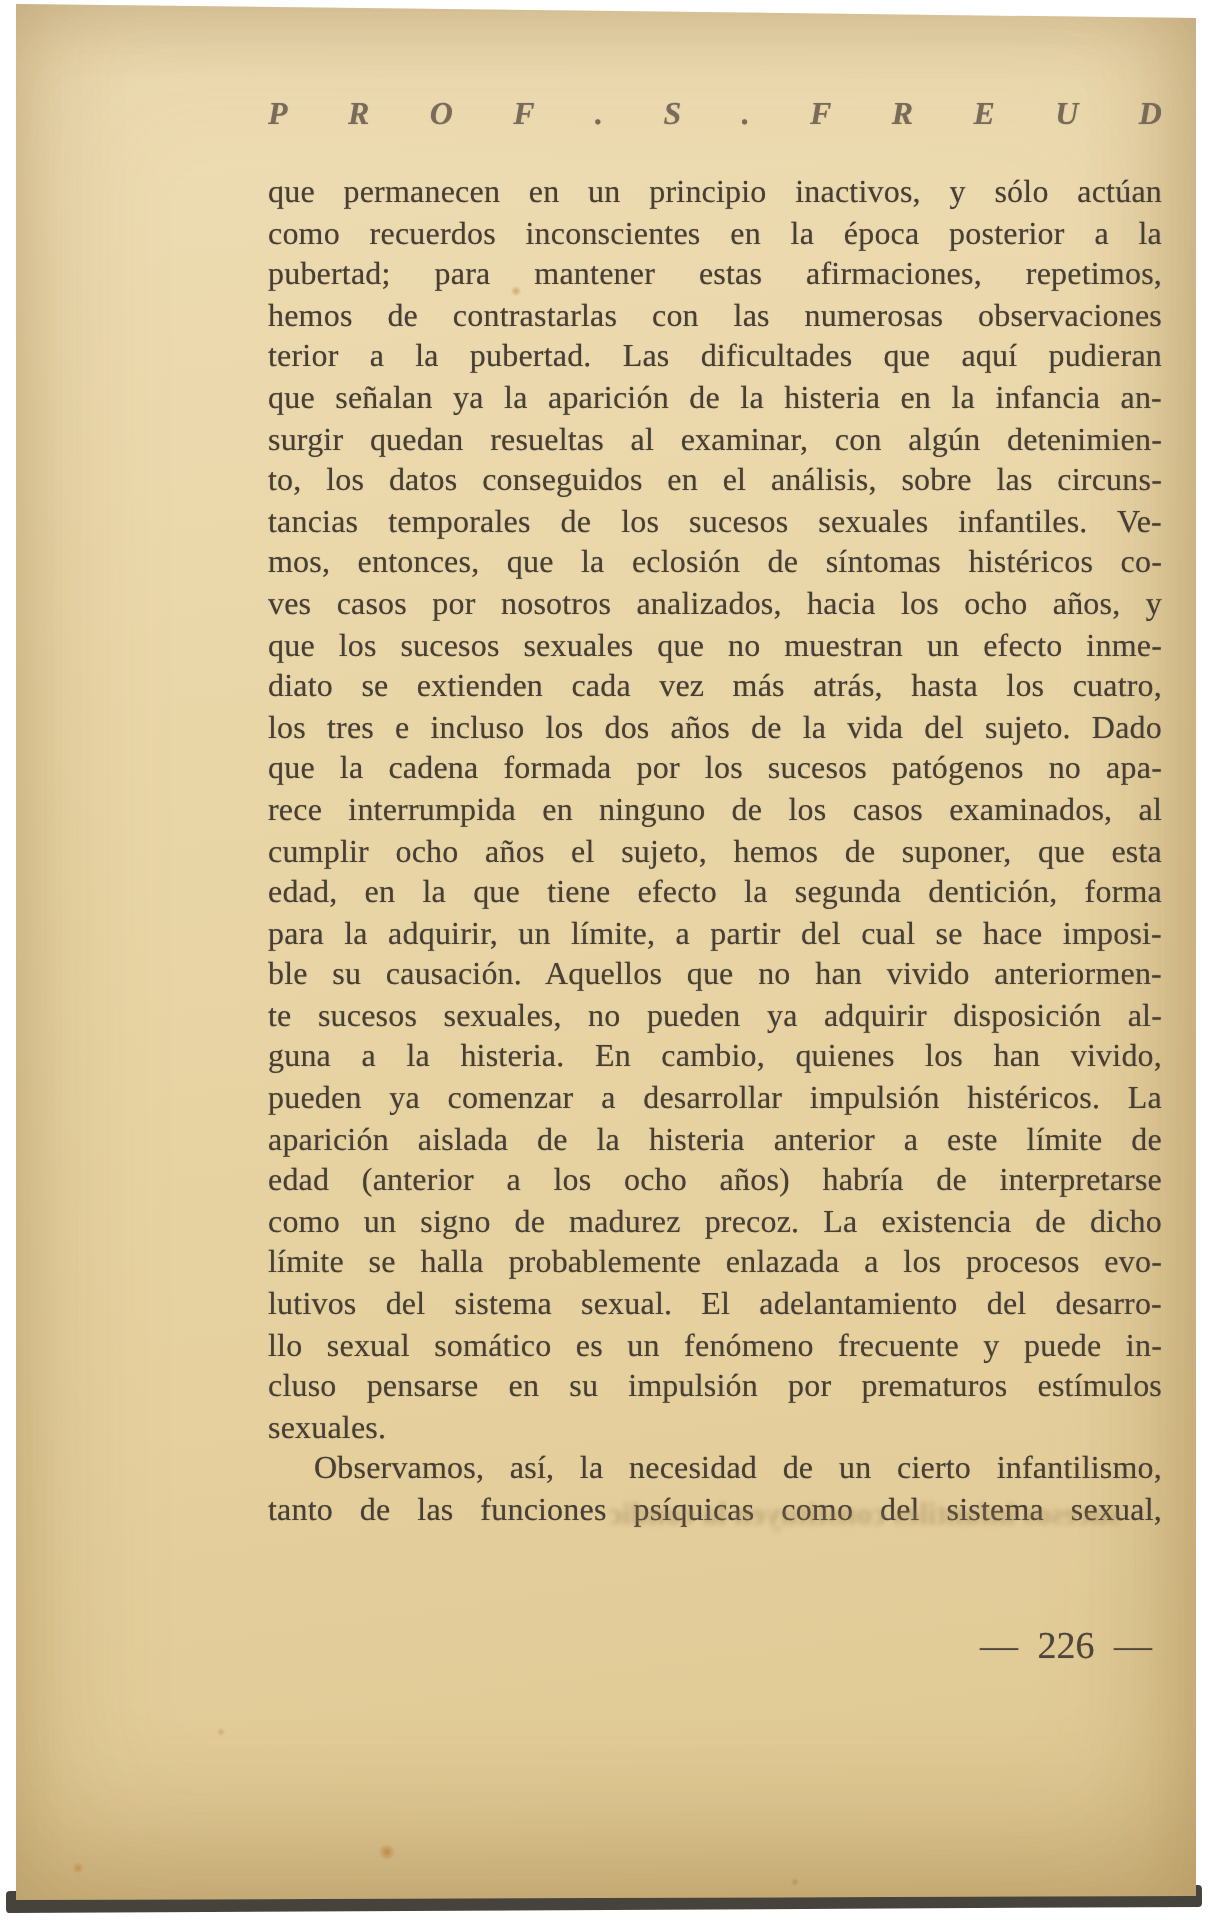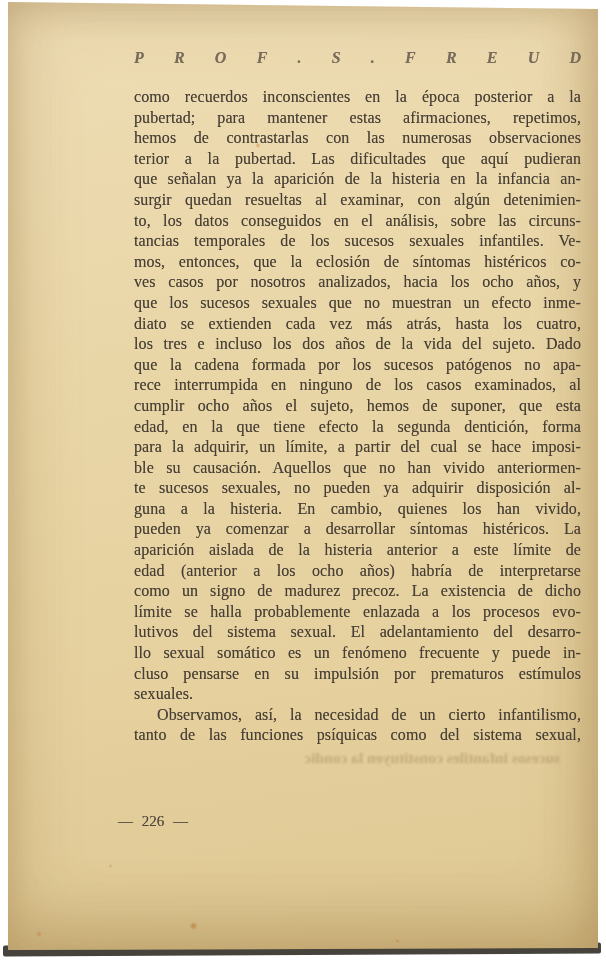--- a/index.html
+++ b/index.html
@@ -71,23 +71,23 @@
     filter: blur(1.2px);
     font-size: 15.5px;
     font-weight: bold;
     color: rgba(158, 129, 84, 0.45);
     white-space: nowrap;
     overflow: hidden;
   }
   
   .page-number {
     position: absolute;
-    top: 811px; left: 110px; width: 447px;
-    text-align: left;
-    font-size: 15px;
+    top: 811px; left: 121px; width: 447px;
+    text-align: right;
+    font-size: 19px;
     color: #4e463c;
     word-spacing: 5px;
     text-shadow: 0 0 0.5px rgba(78, 70, 60, 0.5);
   }
   
   .stain {
     position: absolute;
     border-radius: 50%;
     pointer-events: none;
   }
@@ -118,20 +118,21 @@
       <span>S</span>
       <span>.</span>
       <span>F</span>
       <span>R</span>
       <span>E</span>
       <span>U</span>
       <span>D</span>
     </div>
 
   <div class="page-text">
+      <div class="line">que permanecen en un principio inactivos, y sólo actúan</div>
       <div class="line">como recuerdos inconscientes en la época posterior a la</div>
       <div class="line">pubertad; para mantener estas afirmaciones, repetimos,</div>
       <div class="line">hemos de contrastarlas con las numerosas observaciones</div>
       <div class="line">terior a la pubertad. Las dificultades que aquí pudieran</div>
       <div class="line">que señalan ya la aparición de la histeria en la infancia an-</div>
       <div class="line">surgir quedan resueltas al examinar, con algún detenimien-</div>
       <div class="line">to, los datos conseguidos en el análisis, sobre las circuns-</div>
       <div class="line">tancias temporales de los sucesos sexuales infantiles. Ve-</div>
       <div class="line">mos, entonces, que la eclosión de síntomas histéricos co-</div>
       <div class="line">ves casos por nosotros analizados, hacia los ocho años, y</div>
@@ -139,21 +140,21 @@
       <div class="line">diato se extienden cada vez más atrás, hasta los cuatro,</div>
       <div class="line">los tres e incluso los dos años de la vida del sujeto. Dado</div>
       <div class="line">que la cadena formada por los sucesos patógenos no apa-</div>
       <div class="line">rece interrumpida en ninguno de los casos examinados, al</div>
       <div class="line">cumplir ocho años el sujeto, hemos de suponer, que esta</div>
       <div class="line">edad, en la que tiene efecto la segunda dentición, forma</div>
       <div class="line">para la adquirir, un límite, a partir del cual se hace imposi-</div>
       <div class="line">ble su causación. Aquellos que no han vivido anteriormen-</div>
       <div class="line">te sucesos sexuales, no pueden ya adquirir disposición al-</div>
       <div class="line">guna a la histeria. En cambio, quienes los han vivido,</div>
-      <div class="line">pueden ya comenzar a desarrollar síntomas histéricos. La</div>
+      <div class="line">pueden ya comenzar a desarrollar impulsión histéricos. La</div>
       <div class="line">aparición aislada de la histeria anterior a este límite de</div>
       <div class="line">edad (anterior a los ocho años) habría de interpretarse</div>
       <div class="line">como un signo de madurez precoz. La existencia de dicho</div>
       <div class="line">límite se halla probablemente enlazada a los procesos evo-</div>
       <div class="line">lutivos del sistema sexual. El adelantamiento del desarro-</div>
       <div class="line">llo sexual somático es un fenómeno frecuente y puede in-</div>
       <div class="line">cluso pensarse en su impulsión por prematuros estímulos</div>
       <div class="line endline">sexuales.</div>
       <div class="line indent">Observamos, así, la necesidad de un cierto infantilismo,</div>
       <div class="line">tanto de las funciones psíquicas como del sistema sexual,</div>

